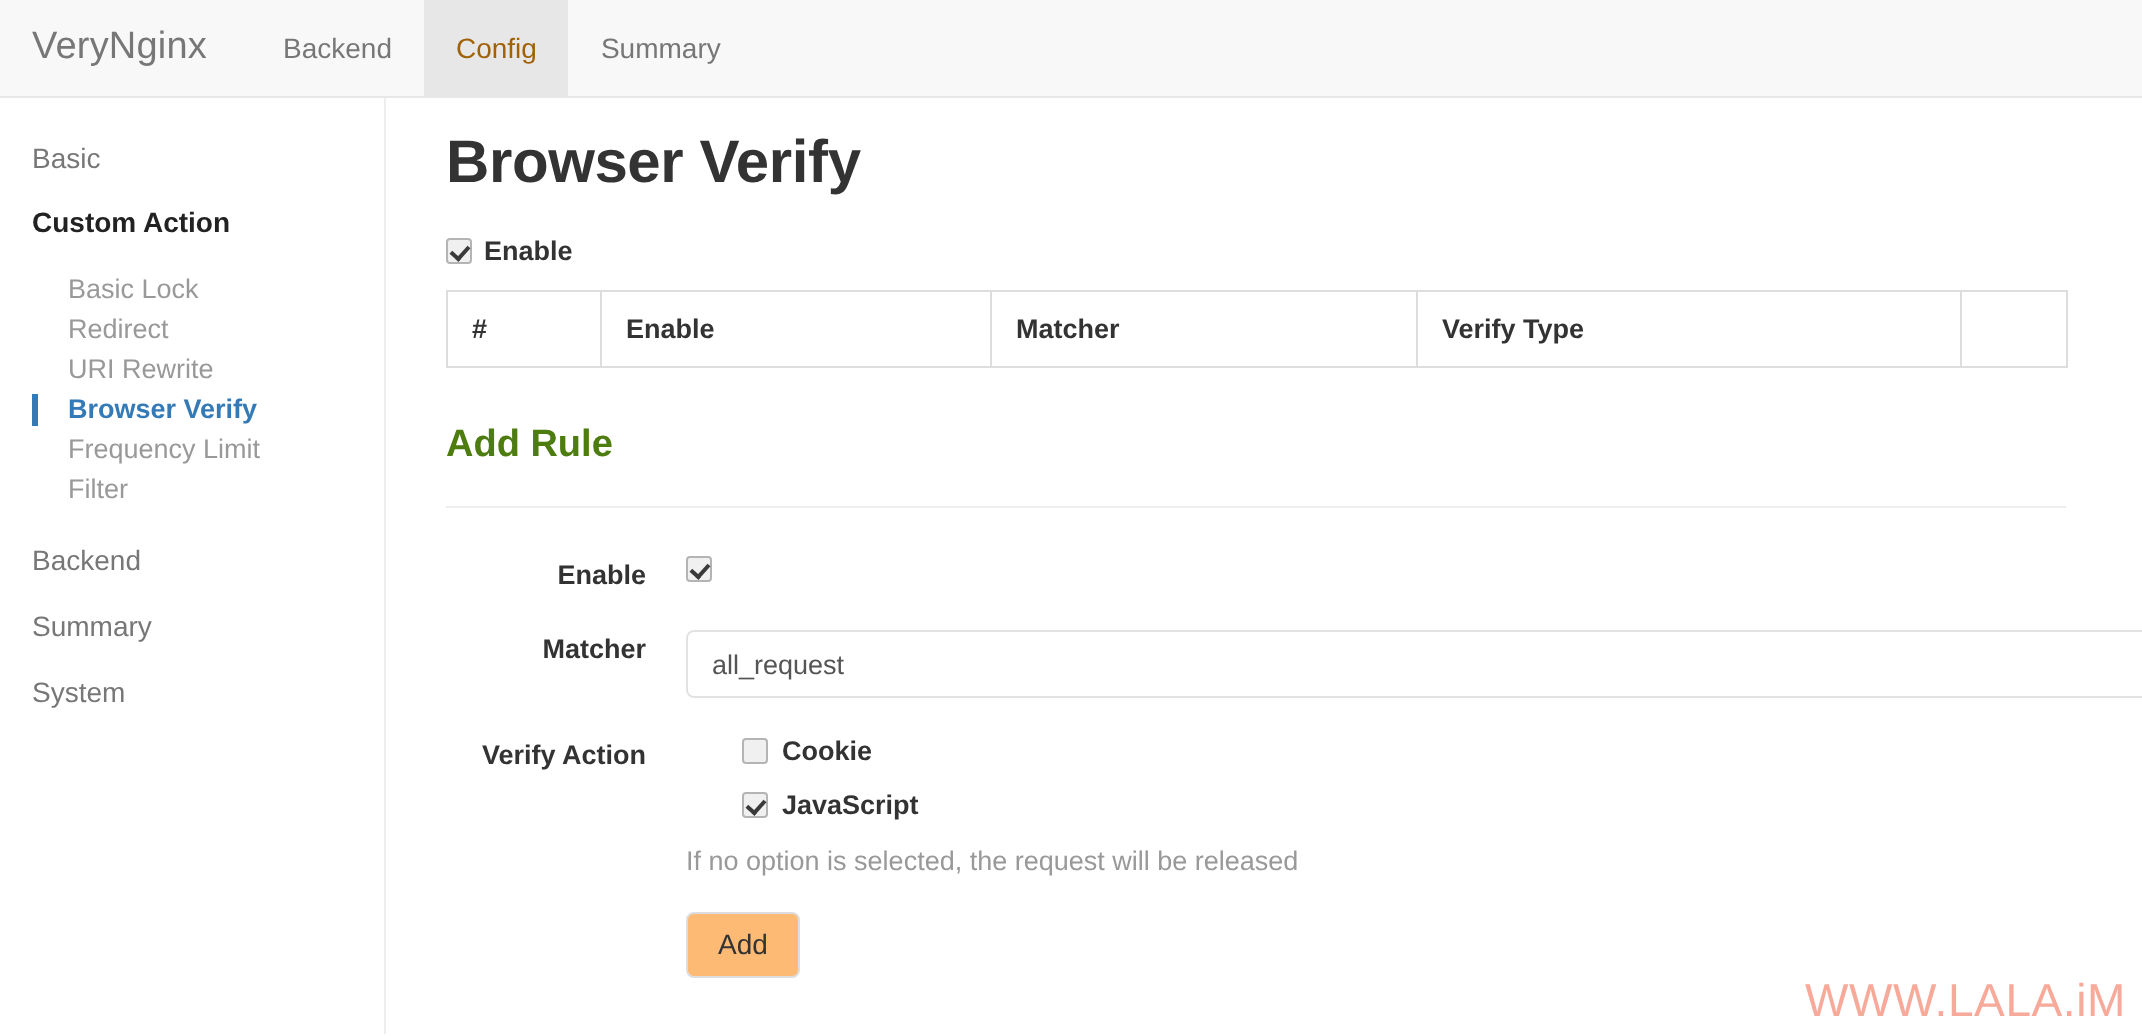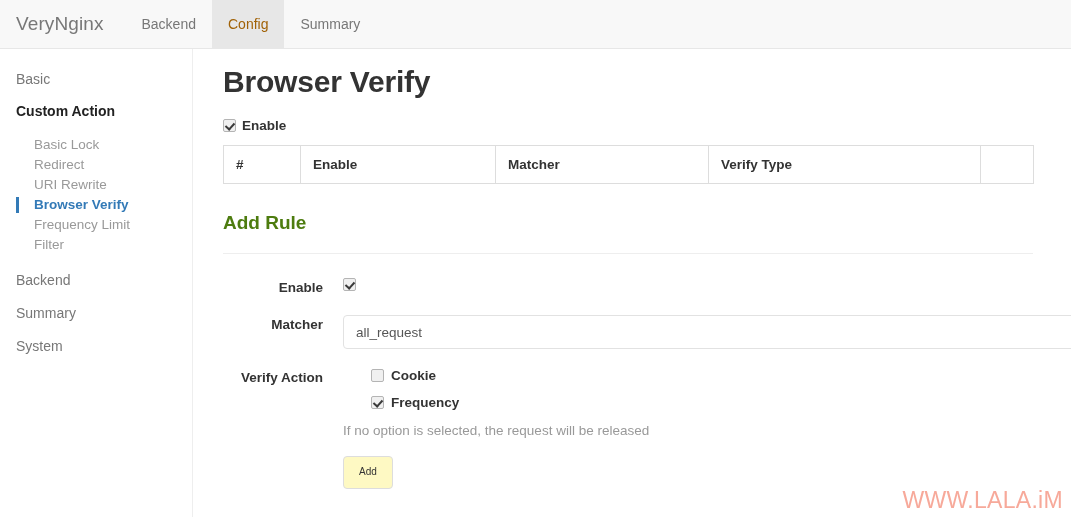--- a/index.html
+++ b/index.html
@@ -270,23 +270,23 @@
   .hint {
     color: #999999;
     font-size: 13.5px;
     line-height: 18px;
     margin-top: 2px;
   }
   .btn-add {
     margin-top: 16px;
     padding: 7px 15px 8px 15px;
     font-family: "Liberation Sans", sans-serif;
-    font-size: 10px;
-    color: #333333;
-    background: #fef9c3;
+    font-size: 14px;
+    color: #333333;
+    background: #fdba74;
     border: 1px solid #dddddd;
     border-radius: 4px;
     cursor: pointer;
     line-height: 16px;
   }
 
   .watermark {
     position: absolute;
     right: 8px;
     bottom: 4px;
@@ -416,21 +416,21 @@
         <div class="form-label">Verify Action</div>
         <div class="form-field">
 
           <div class="check-line">
             <span class="cb"></span>
             <span class="lbl">Cookie</span>
           </div>
 
           <div class="check-line">
             <span class="cb checked"></span>
-            <span class="lbl">Frequency</span>
+            <span class="lbl">JavaScript</span>
           </div>
 
           <div class="hint">If no option is selected, the request will be released</div>
 
           <button class="btn-add">Add</button>
         </div>
       </div>
 
     </div>
   </div>

